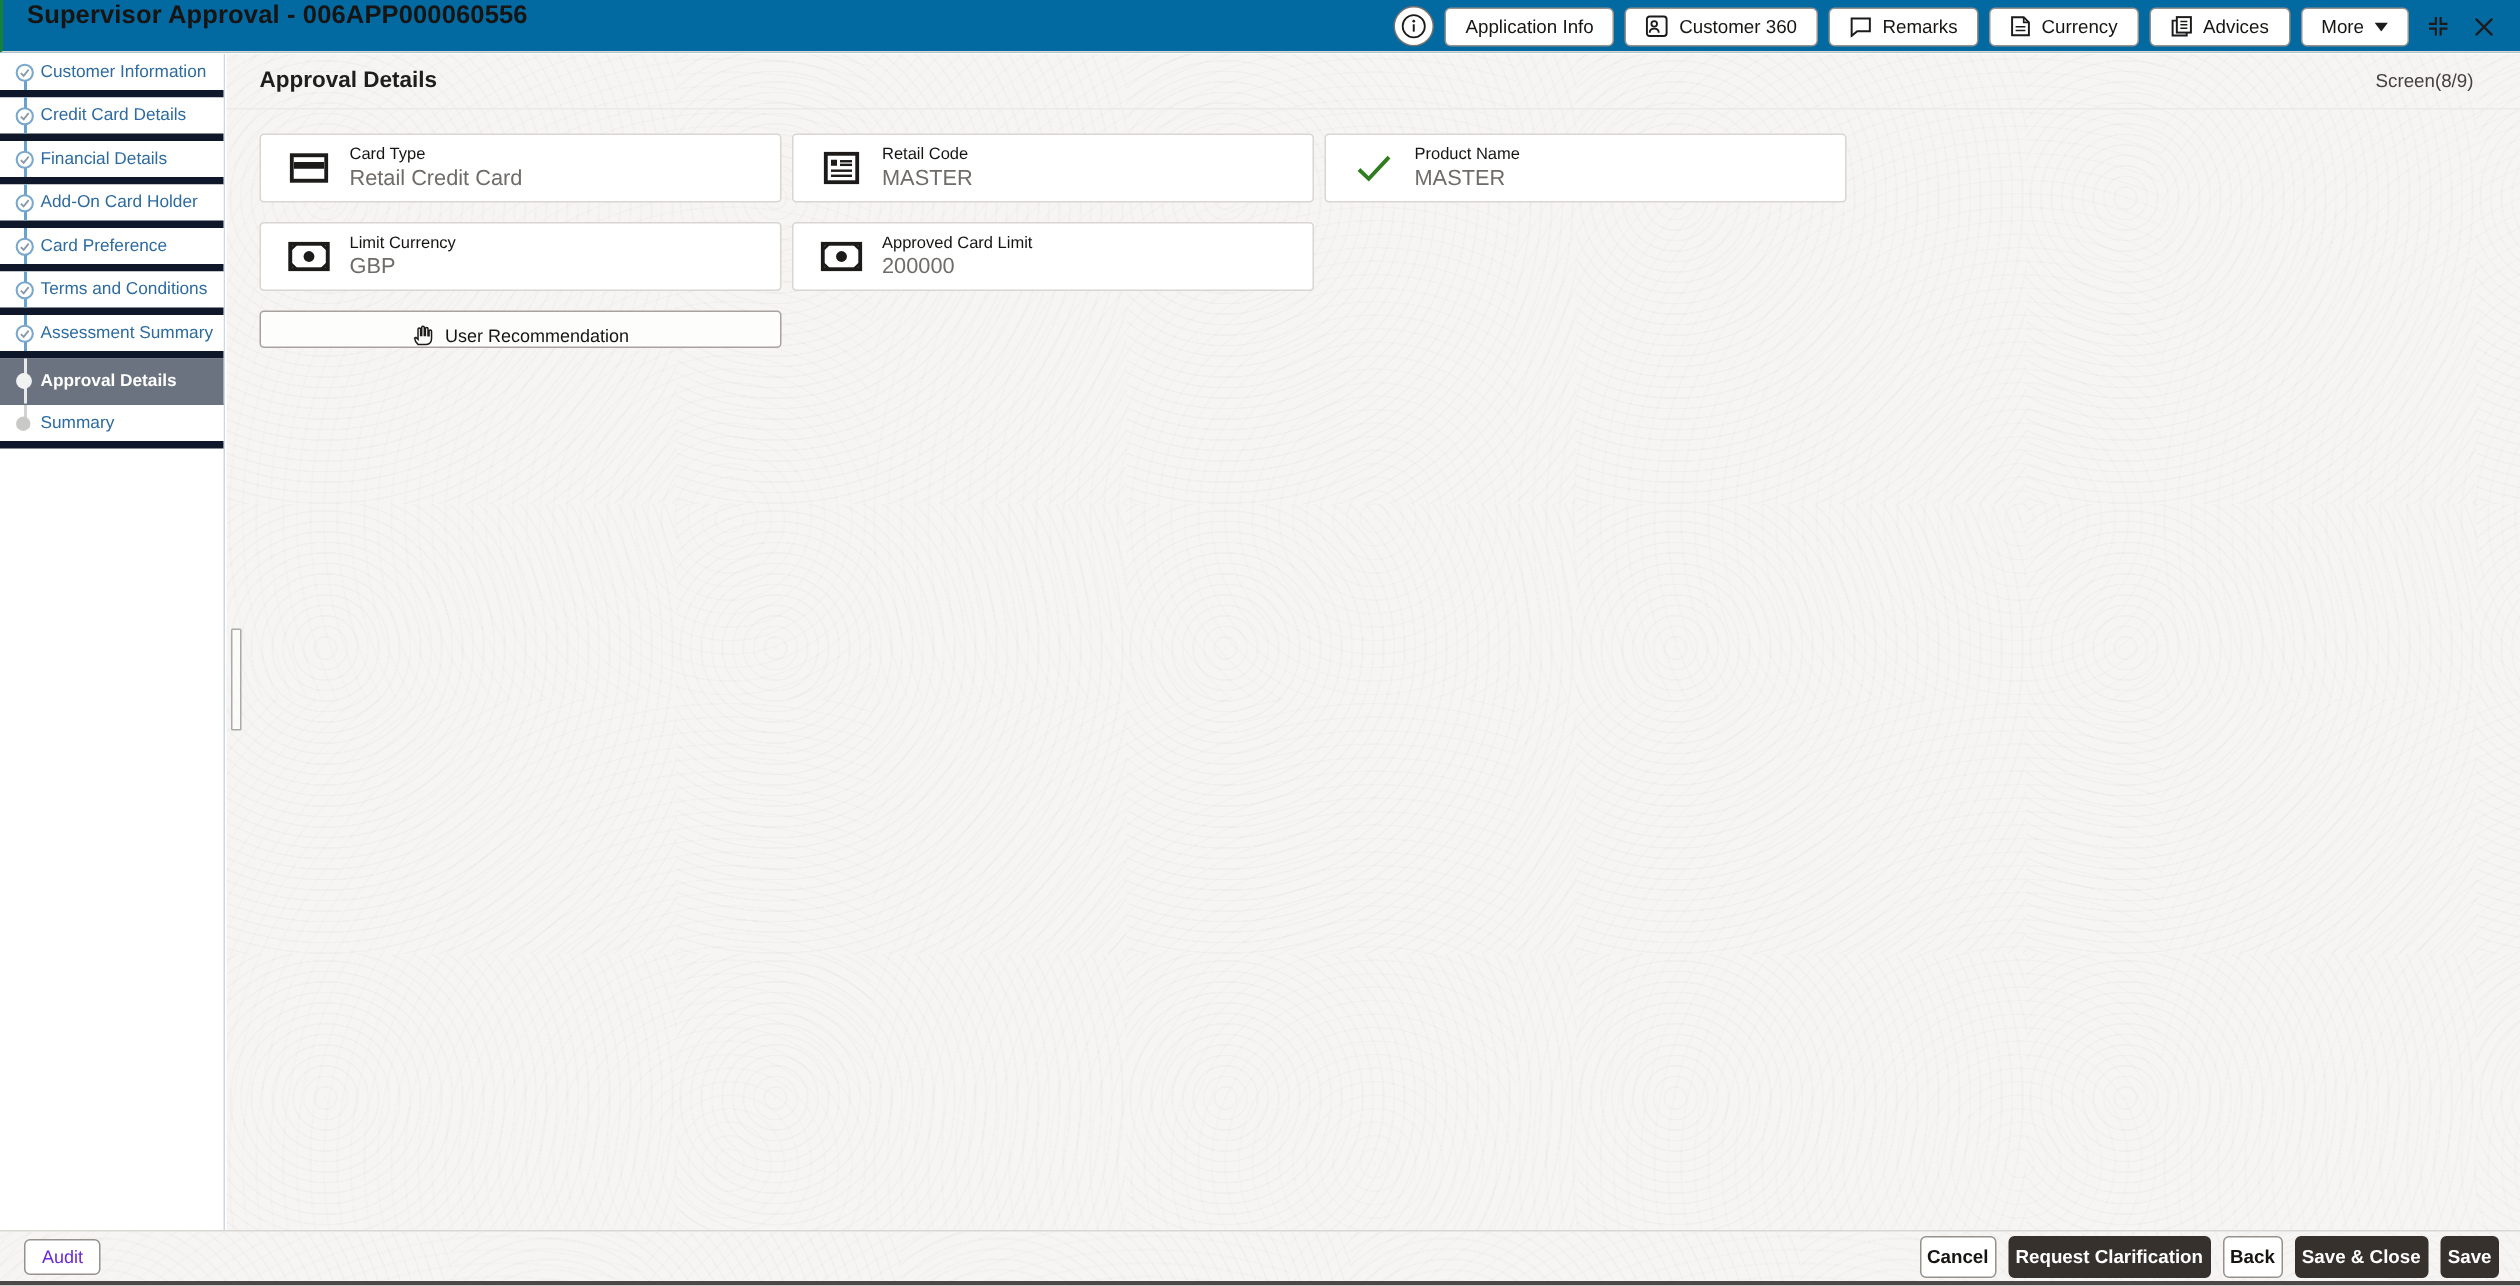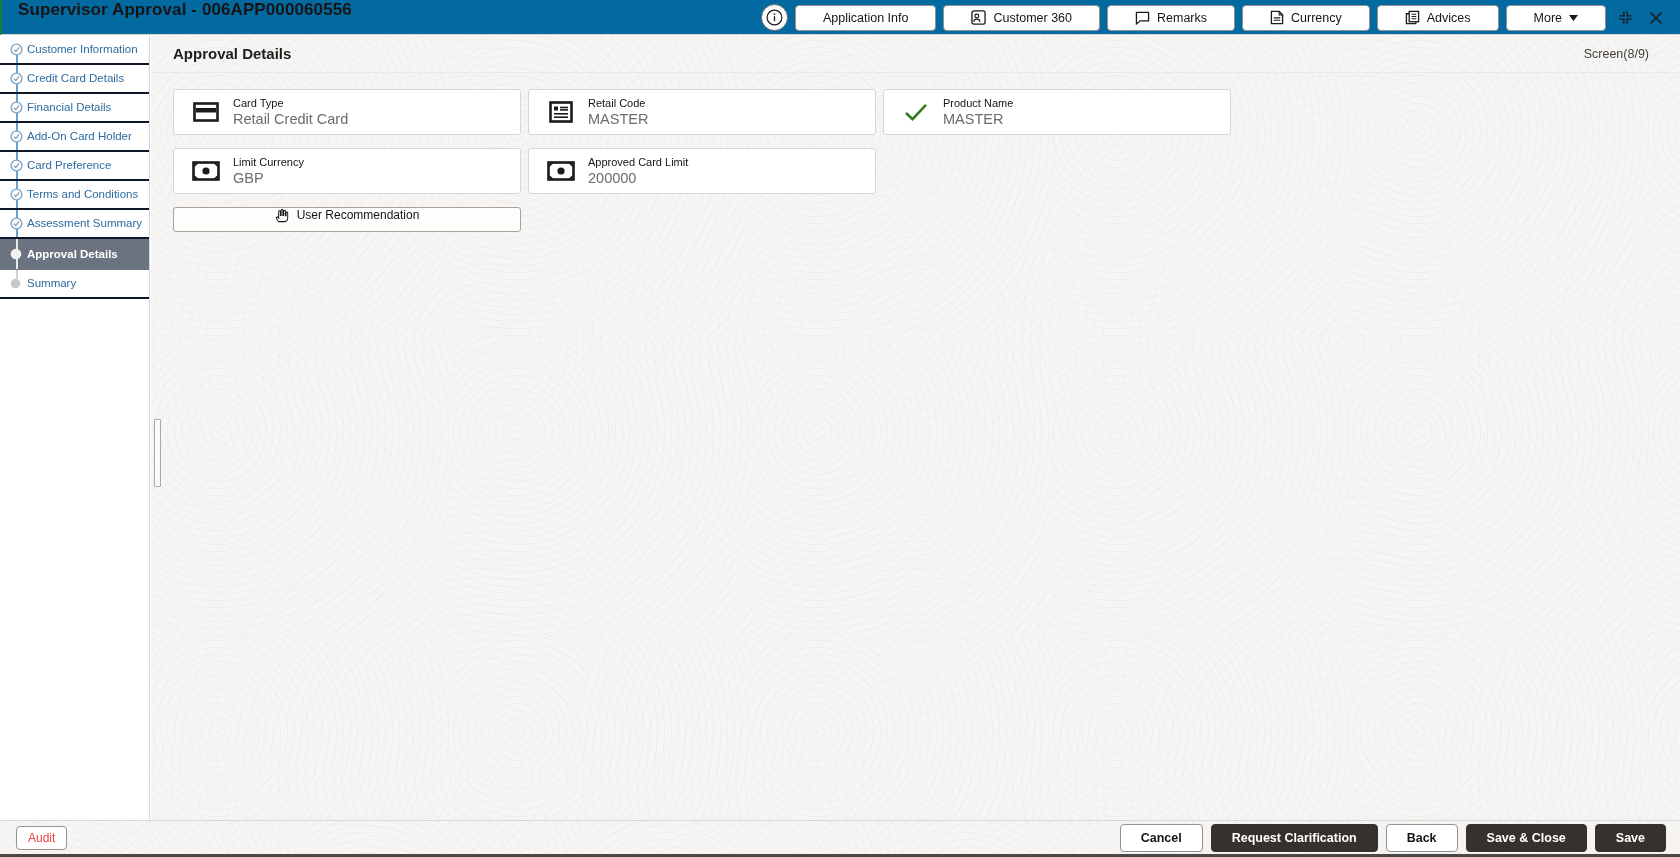--- a/index.html
+++ b/index.html
@@ -26,31 +26,31 @@
     display: flex; align-items: flex-start;
   }
   .titlebar h1 { font-size: 17px; font-weight: 700; margin-left: 16px; letter-spacing: .1px; }
   .header-actions { position: absolute; right: 12px; top: 0; height: 35px; display: flex; align-items: center; gap: 7px; }
   .icon-round-btn {
     width: 27px; height: 27px; border: 1px solid #76716c; border-radius: 50%;
     background: #fff; display: flex; align-items: center; justify-content: center; cursor: pointer;
   }
   .hbtn {
     height: 26px; background: #fff; border: 1px solid #96918c; border-radius: 4px;
-    padding: 0 27px; font-size: 12.5px; color: #161513;
+    padding: 0 13px; font-size: 12.5px; color: #161513;
     display: inline-flex; align-items: center; gap: 7px; cursor: pointer; white-space: nowrap;
   }
   .winctl { background: none; border: none; display: flex; align-items: center; justify-content: center; width: 24px; height: 26px; cursor: pointer; }
 
   
   .sidebar {
     position: absolute; top: 36px; left: 0; width: 150px; bottom: 37px;
     background: #fff; border-right: 1px solid #ccd6e0;
   }
-  .step { position: relative; height: 29px; display: flex; align-items: center; border-bottom: 2px solid #0f172a; cursor: pointer; background: #fff; }
+  .step { position: relative; height: 29px; display: flex; align-items: center; border-bottom: 5px solid #0f172a; cursor: pointer; background: #fff; }
   .step .conn { position: absolute; left: 16px; top: 0; bottom: 0; width: 2px; background: #6aa2cf; z-index: 1; }
   .step:first-child .conn { top: 14px; }
   .step:last-child .conn { bottom: 15px; }
   .step-icon { position: absolute; left: 10px; z-index: 2; display: flex; align-items: center; }
   .step-label { margin-left: 27px; font-size: 11.5px; color: #2d6ba0; position: relative; z-index: 2; line-height: 1.1; }
   .step.active { background: #6b7280; border-bottom: 1px solid #6b7280; height: 31px; }
   .step.active .conn { background: #e9e9e9; }
   .step.active .step-label { color: #ffffff; font-weight: 600; }
   .step.upcoming .conn { background: #d2d2d0; }
 
@@ -64,39 +64,39 @@
   .fcard {
     width: 348px; height: 46px; background: #ffffff; border: 1px solid #d9d5d1; border-radius: 3px;
     display: flex; align-items: center;
   }
   .fcard .ficon { width: 30px; margin-left: 17px; display: flex; justify-content: center; }
   .fcard .ftext { margin-left: 12px; }
   .flabel { font-size: 11px; font-weight: 400; color: #161513; }
   .fvalue { font-size: 14.5px; color: #6e6b68; margin-top: 2px; }
   .rec-btn {
     width: 348px; height: 25px; background: #fdfdfc; border: 1px solid #a7a29d; border-radius: 3px;
-    display: flex; align-items: flex-start; justify-content: center; gap: 8px;
+    display: flex; align-items: flex-end; justify-content: center; gap: 8px;
     font-size: 12px; color: #161513; cursor: pointer;
   }
   .vscroll {
     position: absolute; left: 3px; top: 383px; width: 7px; height: 68px;
     border: 1px solid #a9a9a9; background: rgba(255,255,255,.6); border-radius: 1px; cursor: grab;
   }
 
   
   .footer {
     position: absolute; left: 0; right: 0; bottom: 0; height: 37px;
     border-top: 1px solid #d9d7d4; border-bottom: 3px solid #4b4845;
   }
   .audit-btn {
     position: absolute; left: 16px; top: 5px; height: 24px; padding: 0 11px;
-    background: #fff; border: 1px solid #96918c; border-radius: 4px; font-size: 12px; color: #ef4444; cursor: pointer;
+    background: #fff; border: 1px solid #96918c; border-radius: 4px; font-size: 12px; color: #6d28d9; cursor: pointer;
   }
   .footer-right { position: absolute; right: 14px; top: 3px; display: flex; gap: 8px; align-items: center; }
-  .fbtn { height: 28px; padding: 0 20px; border-radius: 4px; font-size: 12.5px; font-weight: 700; cursor: pointer; }
+  .fbtn { height: 28px; padding: 0 4px; border-radius: 4px; font-size: 12.5px; font-weight: 700; cursor: pointer; }
   .fbtn.secondary { background: #fff; border: 1px solid #96918c; color: #161513; }
   .fbtn.primary { background: #36312d; border: 1px solid #36312d; color: #ffffff; }
 </style>
 </head>
 <body>
 
 <header class="titlebar">
   <h1>Supervisor Approval - 006APP000060556</h1>
   <div class="header-actions">
     <button class="icon-round-btn">

